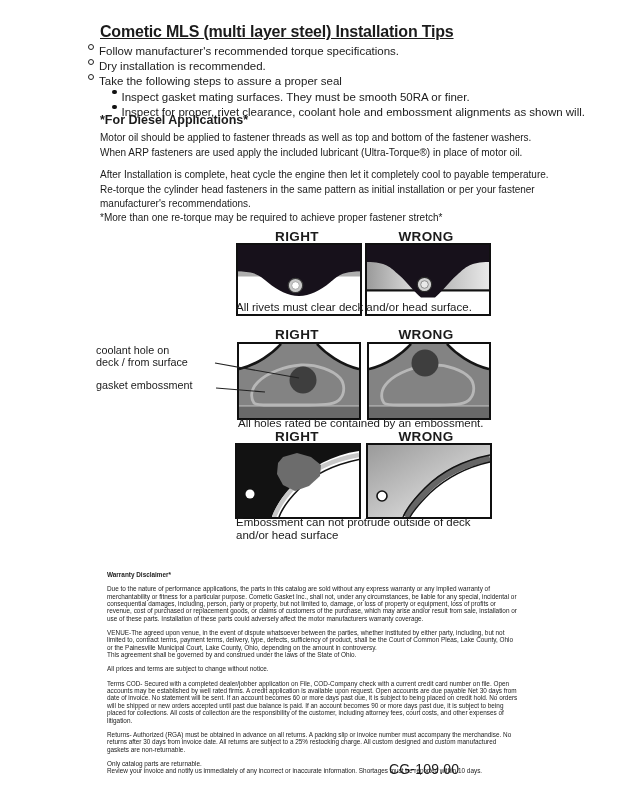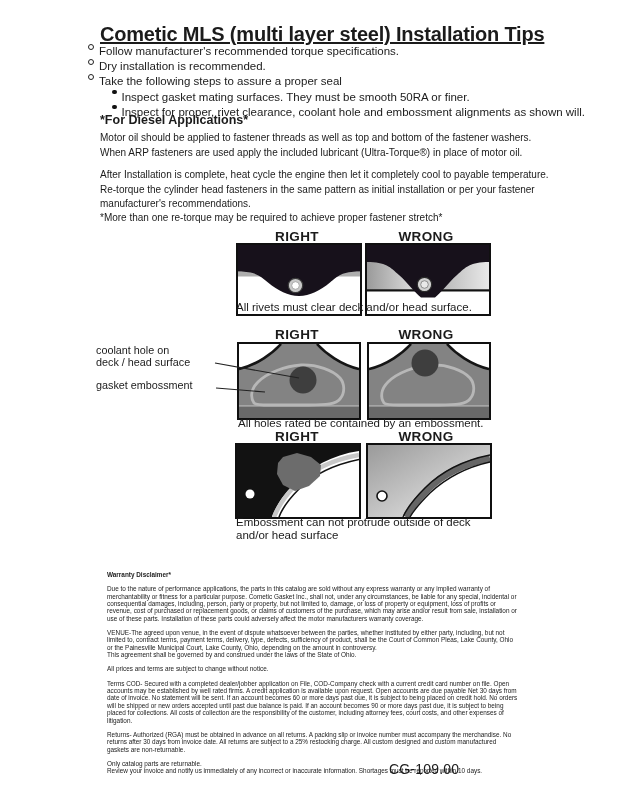--- a/index.html
+++ b/index.html
@@ -1,20 +1,20 @@
 <!DOCTYPE html>
 <html><head>
 <meta charset="utf-8">
 <style>
   html,body{margin:0;padding:0;background:#e8e8e8;}
   #page{position:relative;width:618px;height:800px;background:#ffffff;margin:0 auto;
         font-family:"Liberation Sans",sans-serif;color:#1b1b1b;overflow:hidden;}
   .abs{position:absolute;}
   
-  .title{left:100px;top:23px;font-size:20px;font-weight:bold;letter-spacing:-0.2px;
+  .title{left:100px;top:23px;font-size:16px;font-weight:bold;letter-spacing:-0.2px;
          text-decoration:underline;white-space:nowrap;}
   
   .bullets{left:88px;top:44px;font-size:11.5px;line-height:15.2px;white-space:nowrap;}
   .bullet-row{display:flex;}
   .ring{display:inline-block;width:4px;height:4px;border:1px solid #222;border-radius:50%;
         margin-right:5px;flex:0 0 auto;}
   .dot{display:inline-block;width:4.5px;height:4.5px;background:#111;border-radius:50%;
        margin-right:5px;flex:0 0 auto;}
   .sub{margin-left:24px;}
   
@@ -109,21 +109,21 @@
       <circle cx="57.5" cy="39.5" r="3.8" fill="#e8e8e8" stroke="#777777" stroke-width="0.8"></circle>
     </svg>
   </div>
   <div class="abs cap cap1">All rivets must clear deck and/or head surface.</div>
 
   <div class="abs dlabel lab-c1 r2">RIGHT</div>
   <div class="abs dlabel lab-c2 r2">WRONG</div>
 
   <div class="abs ann ann1">
     <div>coolant hole on</div>
-    <div>deck / head surface</div>
+    <div>deck / from surface</div>
   </div>
   <div class="abs ann ann2">gasket embossment</div>
 
   <div class="abs dbox b21">
     <svg width="120" height="74" viewBox="0 0 120 74">
       <rect width="120" height="74" fill="#838383"></rect>
       <path d="M0,0 H42 C34,9 18,21 0,25 Z" fill="#ffffff"></path>
       <path d="M120,0 H78 C86,9 102,21 120,25 Z" fill="#ffffff"></path>
       <path d="M42,0 C34,9 18,21 0,25" stroke="#151515" stroke-width="2.6" fill="none"></path>
       <path d="M78,0 C86,9 102,21 120,25" stroke="#151515" stroke-width="2.6" fill="none"></path>

